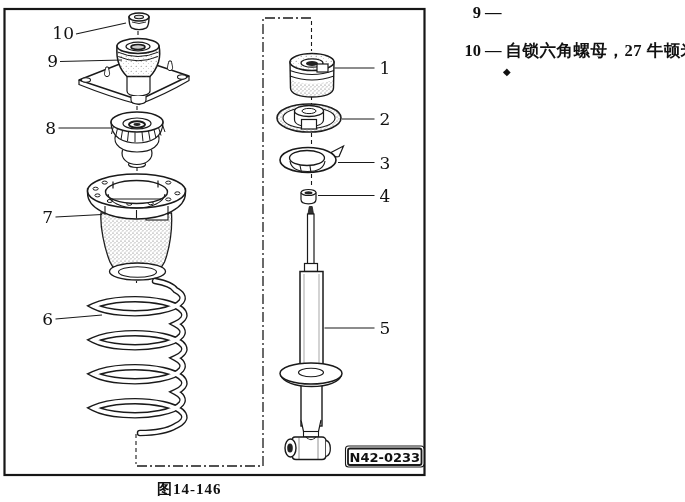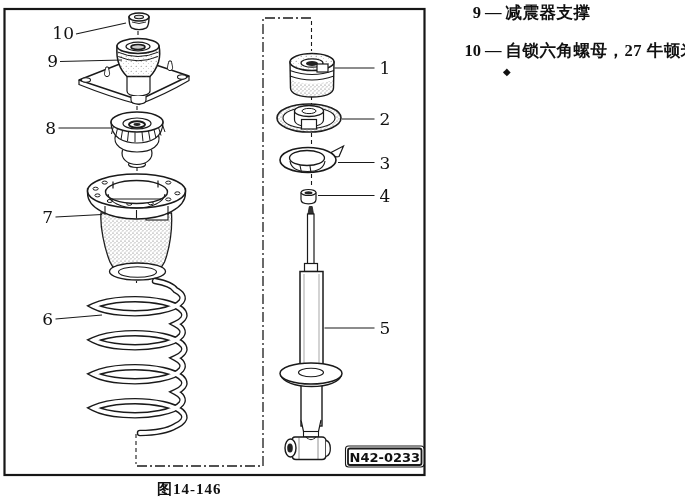--- a/index.html
+++ b/index.html
@@ -217,21 +217,20 @@
       <rect x="345.5" y="446" width="78.5" height="21" rx="3" fill="#fff" stroke="#1a1a1a" stroke-width="1.1"></rect>
       <rect x="348" y="448.5" width="73.5" height="16.5" rx="2" fill="#fff" stroke="#1a1a1a" stroke-width="1.8"></rect>
       <text x="384.8" y="461.8" text-anchor="middle" font-family="'DejaVu Sans','Liberation Sans',sans-serif" font-size="13" font-weight="bold" fill="#111">N42-0233</text>
     </g>
   </svg>
 
   <div class="legend">
     <div class="legend-row">
       <span class="legend-num">9</span>
       <span class="legend-dash">—</span>
-      <span class="legend-label">减震器支撑</span>
     </div>
     <div class="legend-row">
       <span class="legend-num">10</span>
       <span class="legend-dash">—</span>
       <span class="legend-label">自锁六角螺母，27 牛顿米</span>
     </div>
     <div class="legend-note">
       <span class="note-bullet">◆</span>
     </div>
   </div>

